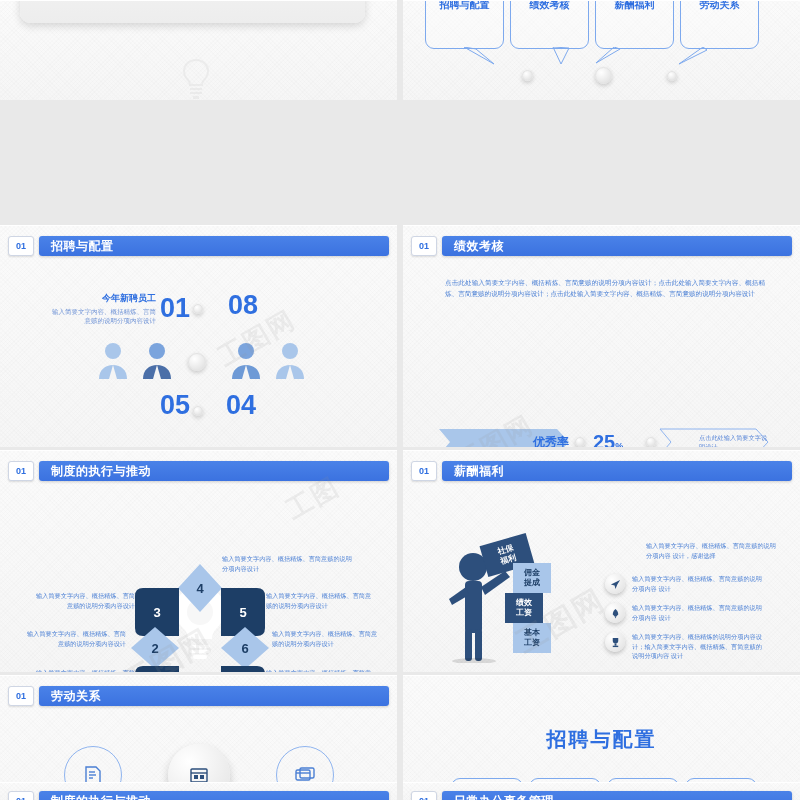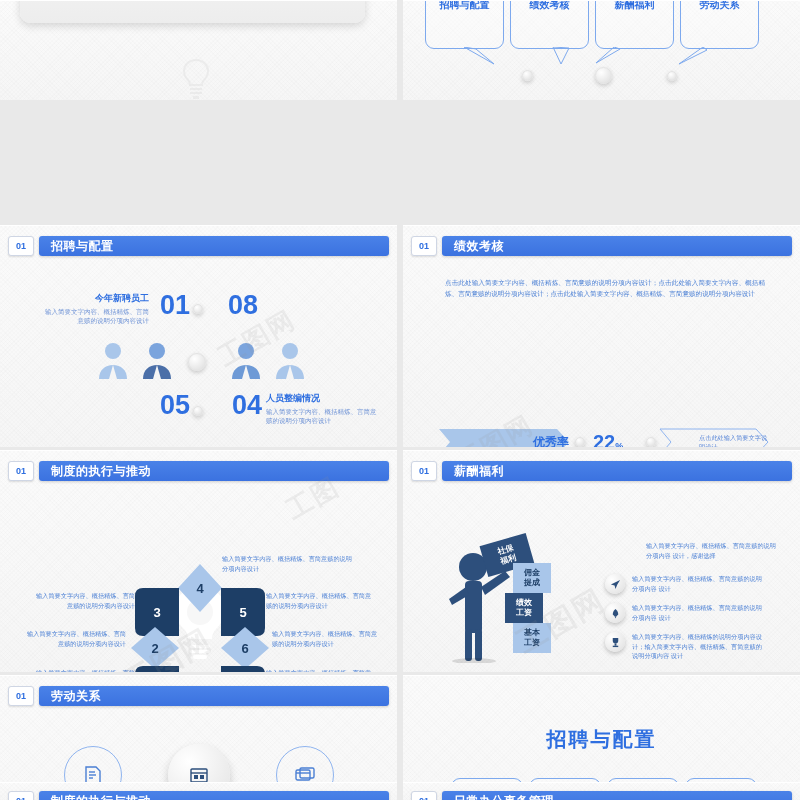--- a/index.html
+++ b/index.html
@@ -145,48 +145,44 @@
     <div class="dot-sm" style="left:264px;top:70px;width:10px;height:10px;"></div>
   </div>
 
   <div class="slide">
     <div class="hdr">
       <div class="hdr-num">01</div>
       <div class="hdr-bar">招聘与配置</div>
     </div>
 
     <div class="s2-item" style="left:38px;top:66px;text-align:right;">
-      <div style="display:flex;align-items:flex-start;justify-content:flex-end;gap:7px;">
+      <div style="display:flex;align-items:center;justify-content:flex-end;">
         <div>
           <div class="s2-title">今年新聘员工</div>
           <div class="s2-desc" style="width:110px;margin-top:2px;">输入简要文字内容、概括精炼、言简意赅的说明分项内容设计</div>
         </div>
         <div class="s2-num" style="margin-left:4px;">01</div>
       </div>
     </div>
 
     <div class="s2-item" style="left:38px;top:166px;text-align:right;">
       <div style="display:flex;align-items:flex-start;justify-content:flex-end;">
         <div class="s2-num" style="margin-left:4px;">05</div>
       </div>
     </div>
 
     <div class="s2-item" style="left:228px;top:66px;">
       <div style="display:flex;align-items:flex-start;">
         <div class="s2-num" style="margin-right:4px;">08</div>
       </div>
     </div>
 
-    <div class="s2-item" style="left:232px;top:166px;">
+    <div class="s2-item" style="left:226px;top:166px;">
       <div style="display:flex;align-items:flex-start;">
         <div class="s2-num" style="margin-right:4px;">04</div>
-        <div>
-          <div class="s2-title">人员整编情况</div>
-          <div class="s2-desc" style="width:112px;margin-top:2px;">输入简要文字内容、概括精炼、言简意赅的说明分项内容设计</div>
-        </div>
       </div>
     </div>
 
     <div style="position:absolute;left:95px;top:115px;display:flex;gap:8px;">
       <svg width="36" height="38" viewBox="0 0 36 38">
         <circle cx="18" cy="10" r="8" fill="#a9c6ea"></circle>
           <path d="M4 38c0-9 6-14 14-14s14 5 14 14z" fill="#a9c6ea"></path>
           <path d="M18 24l-4 14h8z" fill="#f5f5f5"></path>
       </svg>
       <svg width="36" height="38" viewBox="0 0 36 38">
@@ -222,21 +218,21 @@
 
     <div class="para" style="left:42px;top:52px;width:320px;">点击此处输入简要文字内容、概括精炼、言简意赅的说明分项内容设计；点击此处输入简要文字内容、概括精炼、言简意赅的说明分项内容设计；点击此处输入简要文字内容、概括精炼、言简意赅的说明分项内容设计</div>
 
     <svg style="position:absolute;left:36px;top:203px;" width="130" height="26" viewBox="0 0 130 26">
         <path d="M0 0h118l12 13-12 13H0l11-13z" fill="#a9c6ea"></path>
       </svg>
     <div class="chev" style="position:absolute;left:36px;top:203px;width:130px;height:26px;">
         <span>优秀率</span>
       </div>
     <div class="dot-sm" style="left:172px;top:211px;width:10px;height:10px;"></div>
-    <div class="pct" style="position:absolute;left:190px;top:206px;"><span>22</span><small>%</small></div>
+    <div class="pct" style="position:absolute;left:190px;top:206px;"><span>25</span><small>%</small></div>
     <div class="dot-sm" style="left:243px;top:211px;width:10px;height:10px;"></div>
     <svg style="position:absolute;left:256px;top:202px;" width="110" height="28" viewBox="0 0 110 28">
         <path d="M1 1h96l12 13-12 13H1l11-13z" fill="none" stroke="#8fb4ef" stroke-width="1"></path>
       </svg>
     <div class="chev-out" style="position:absolute;left:256px;top:202px;width:110px;">点击此处输入简要文字说明设计</div>
 
     <div class="wm" style="left:50px;top:200px;">工图网</div>
   </div>
 
   <div class="slide">

